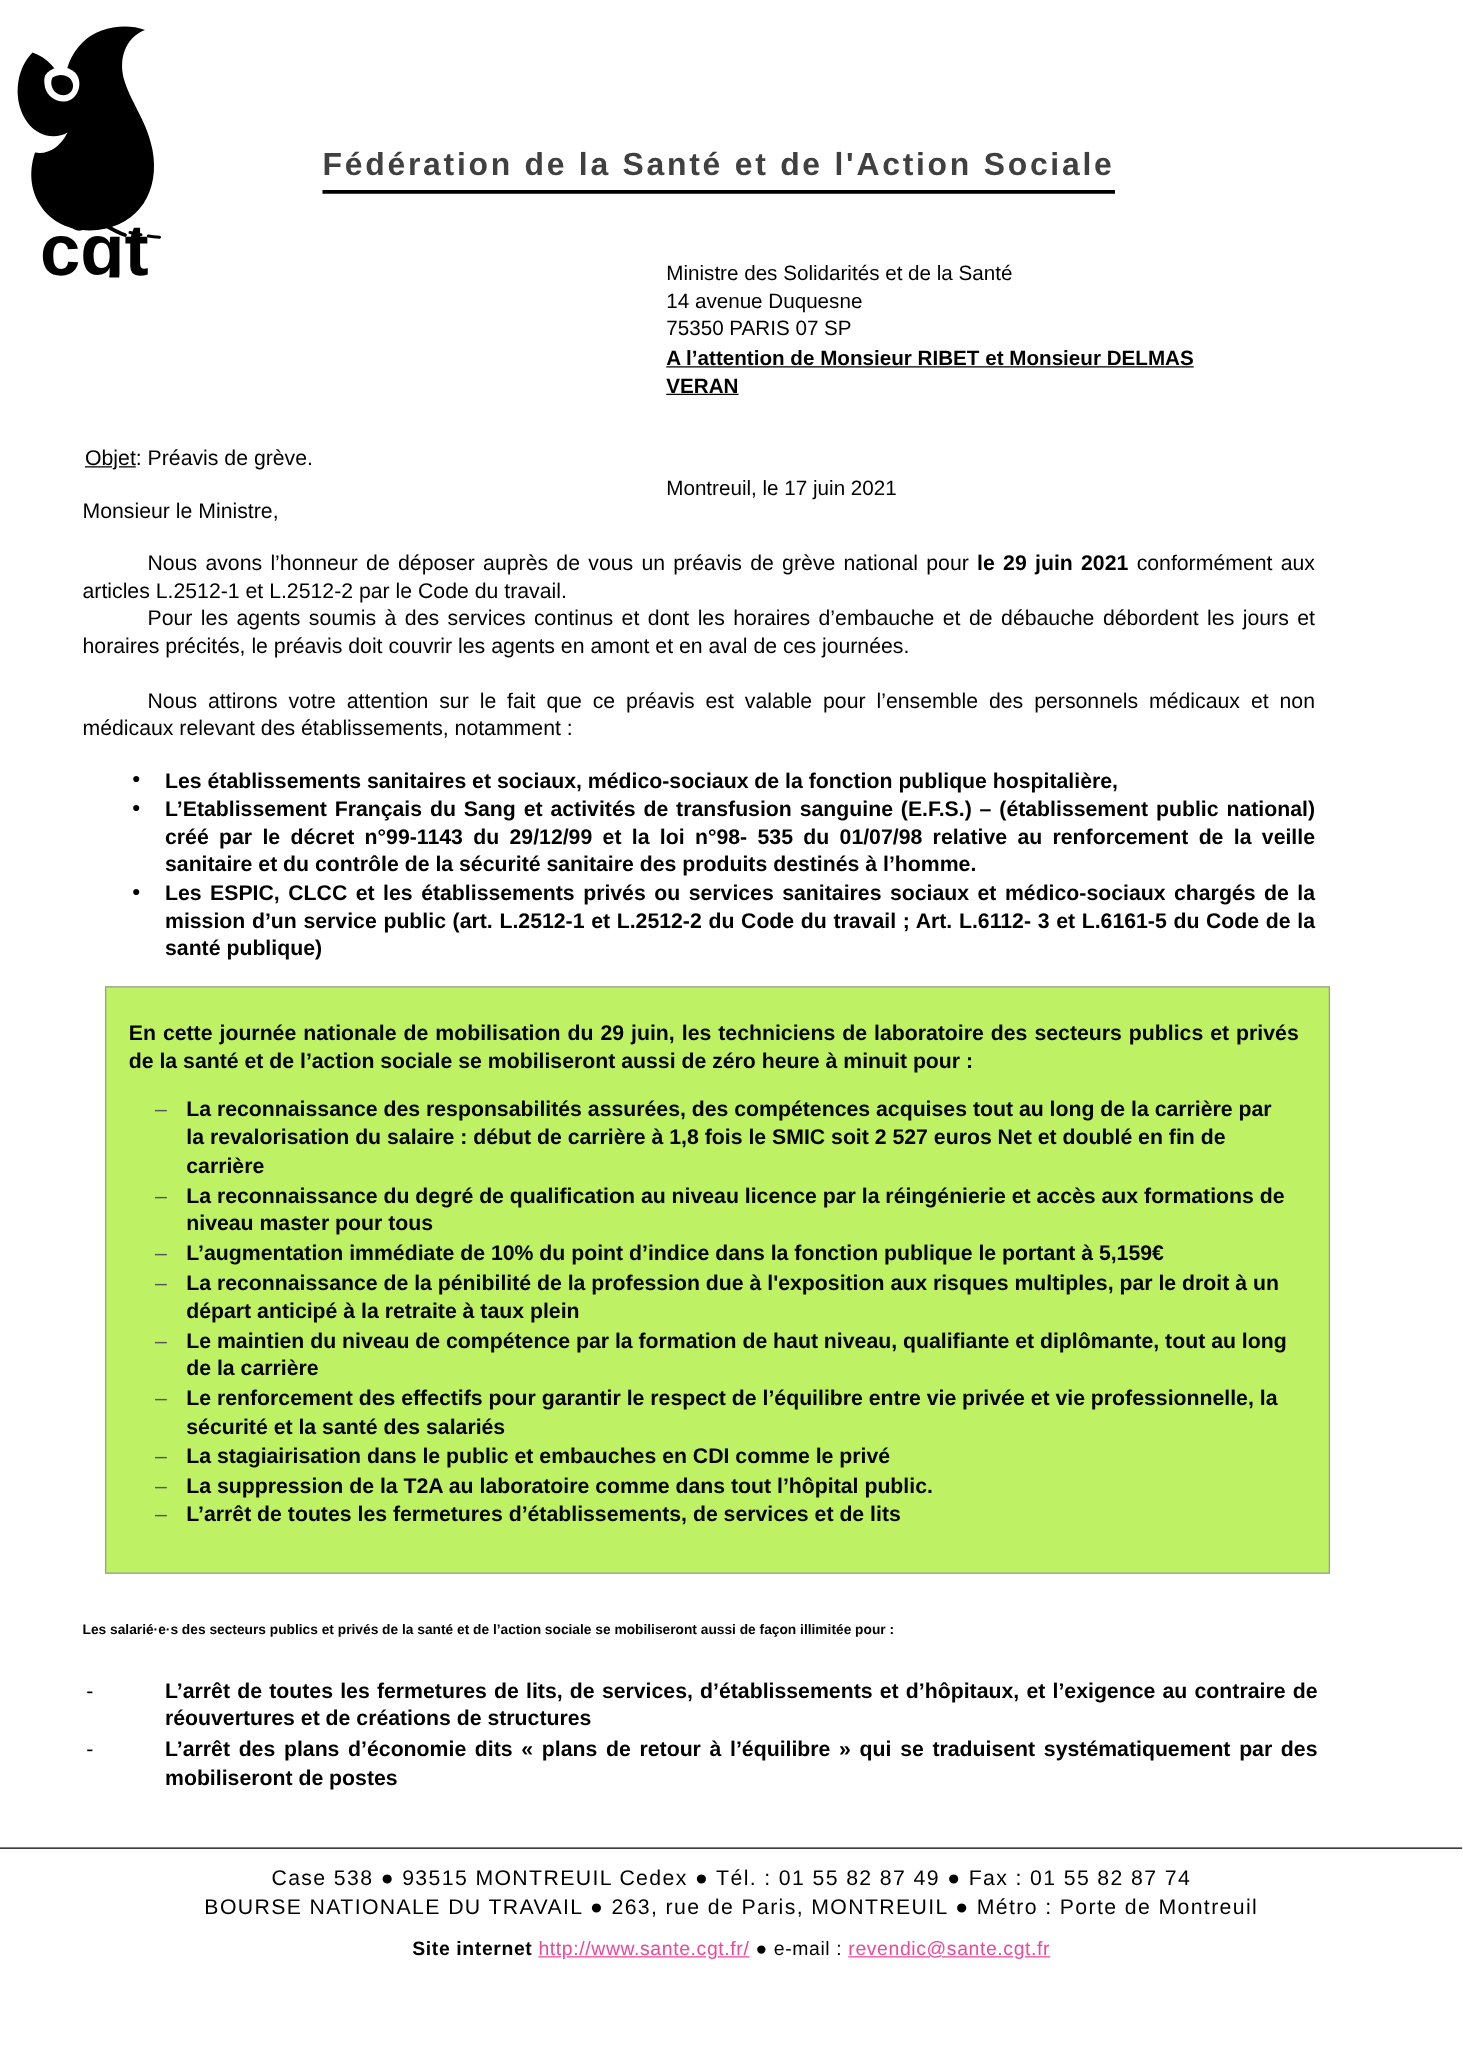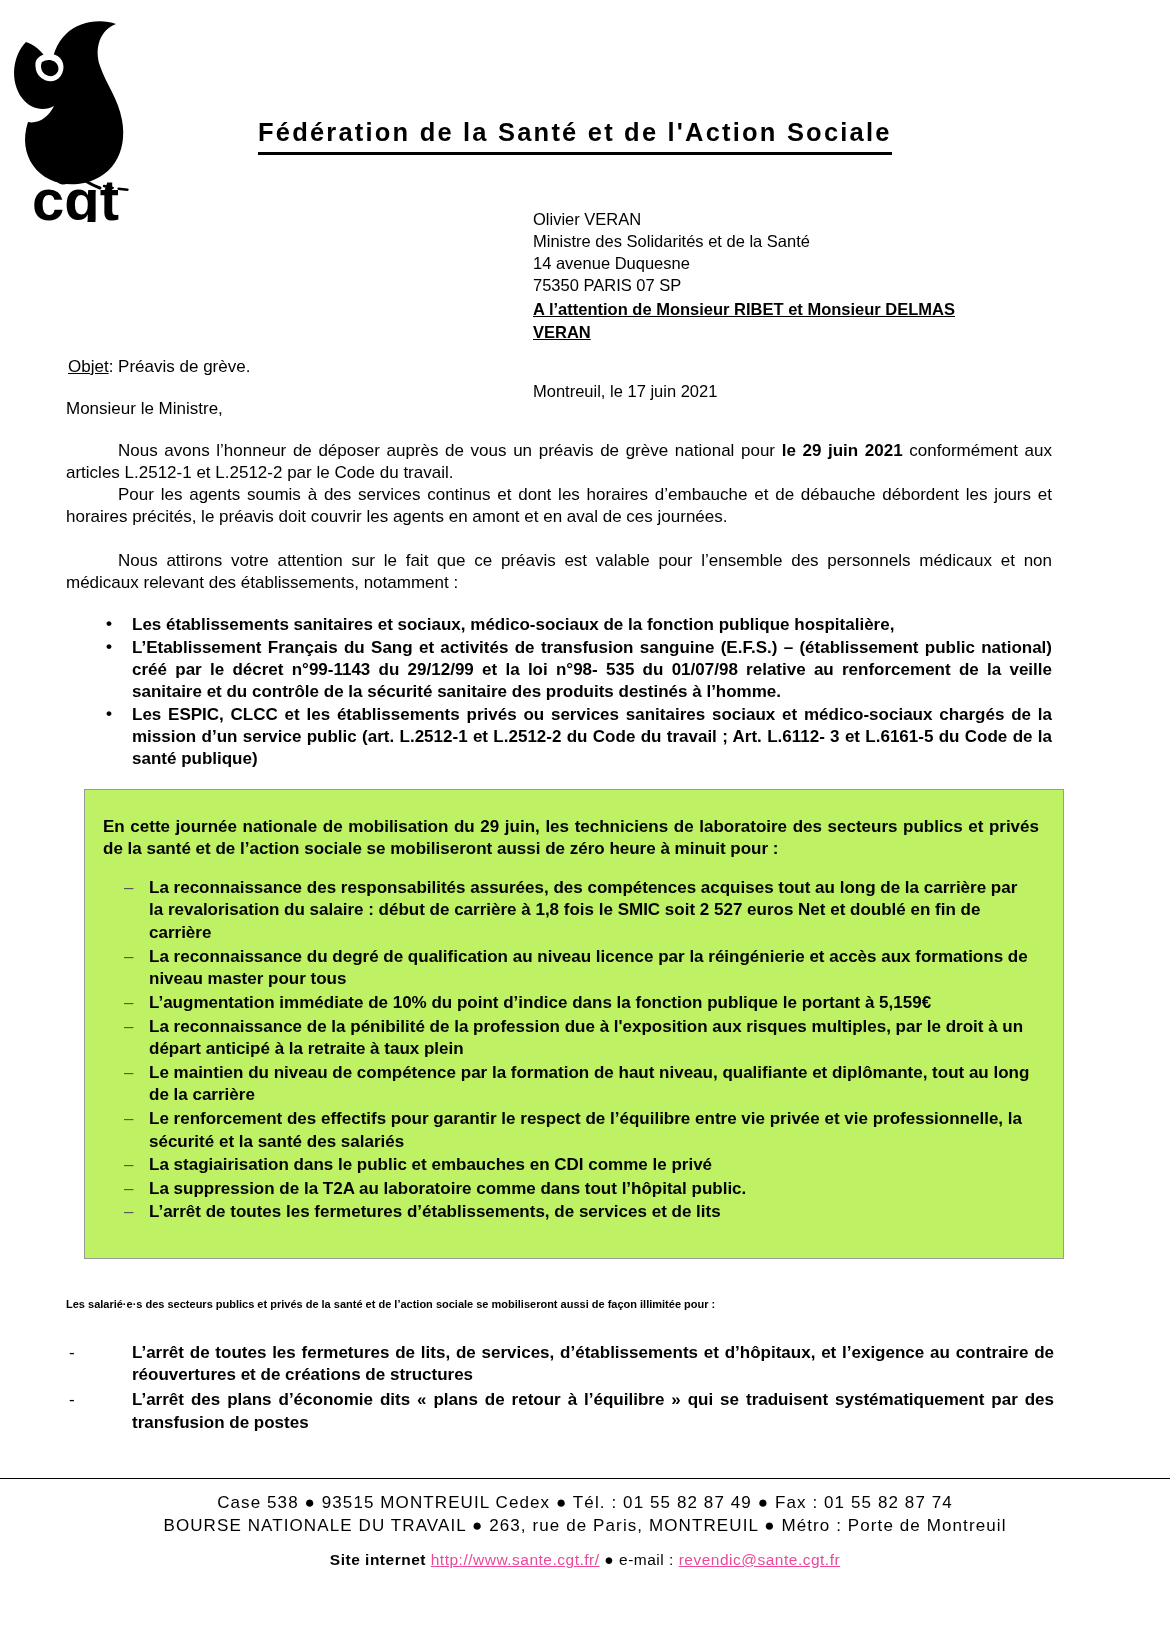--- a/index.html
+++ b/index.html
@@ -35,21 +35,21 @@
     height: 210px;
   }
   .logo-cgt svg { display: block; }
   .fed-title {
     position: absolute;
     left: 258px;
     top: 118px;
     font-size: 25.5px;
     font-weight: bold;
     letter-spacing: 2.2px;
-    color: #000000;
+    color: #404040;
     border-bottom: 3px solid #000;
     padding-bottom: 5px;
     white-space: nowrap;
   }
 
   
   .address-block {
     position: absolute;
     left: 533px;
     top: 208px;
@@ -259,21 +259,20 @@
         <path d="M96 174 C104 176 112 177 122 178" stroke="#000000" stroke-width="2.4" fill="none" stroke-linecap="round" stroke-dasharray="9 6"></path>
 
         <text x="24" y="208" font-family="Liberation Sans, sans-serif" font-size="58" font-weight="bold" fill="#000000">cgt</text>
       </svg>
     </div>
 
     <div class="fed-title">Fédération de la Santé et de l'Action Sociale</div>
   </div>
 
   <div class="address-block">
-    <div class="line">Olivier VERAN</div>
     <div class="line">Ministre des Solidarités et de la Santé</div>
     <div class="line">14 avenue Duquesne</div>
     <div class="line">75350 PARIS 07 SP</div>
     <div class="line attn">A l’attention de Monsieur RIBET et Monsieur DELMAS</div>
     <div class="line dgos">VERAN</div>
   </div>
 
   <div class="objet">
     <span class="u">Objet</span><span>: Préavis de grève.</span>
   </div>
@@ -313,21 +312,21 @@
         <li>La suppression de la T2A au laboratoire comme dans tout l’hôpital public.</li>
         <li>L’arrêt de toutes les fermetures d’établissements, de services et de lits</li>
       </ul>
     </div>
   </div>
 
   <div class="closing">
     <p class="closing-head">Les salarié·e·s des secteurs publics et privés de la santé et de l’action sociale se mobiliseront aussi de façon illimitée pour :</p>
     <ul class="hyphen-list">
       <li>L’arrêt de toutes les fermetures de lits, de services, d’établissements et d’hôpitaux, et l’exigence au contraire de réouvertures et de créations de structures</li>
-      <li>L’arrêt des plans d’économie dits « plans de retour à l’équilibre » qui se traduisent systématiquement par des transfusion de postes</li>
+      <li>L’arrêt des plans d’économie dits « plans de retour à l’équilibre » qui se traduisent systématiquement par des mobiliseront de postes</li>
     </ul>
   </div>
 
   <div class="footer">
     <div class="f-line">Case 538 ● 93515 MONTREUIL Cedex ● Tél. : 01 55 82 87 49 ● Fax : 01 55 82 87 74</div>
     <div class="f-line">BOURSE NATIONALE DU TRAVAIL ● 263, rue de Paris, MONTREUIL ● Métro : Porte de Montreuil</div>
     <div class="f-web">
       <span class="lbl">Site internet</span>
       <a href="#">http://www.sante.cgt.fr/</a>
       <span>● e-mail : </span><a href="#">revendic@sante.cgt.fr</a>

